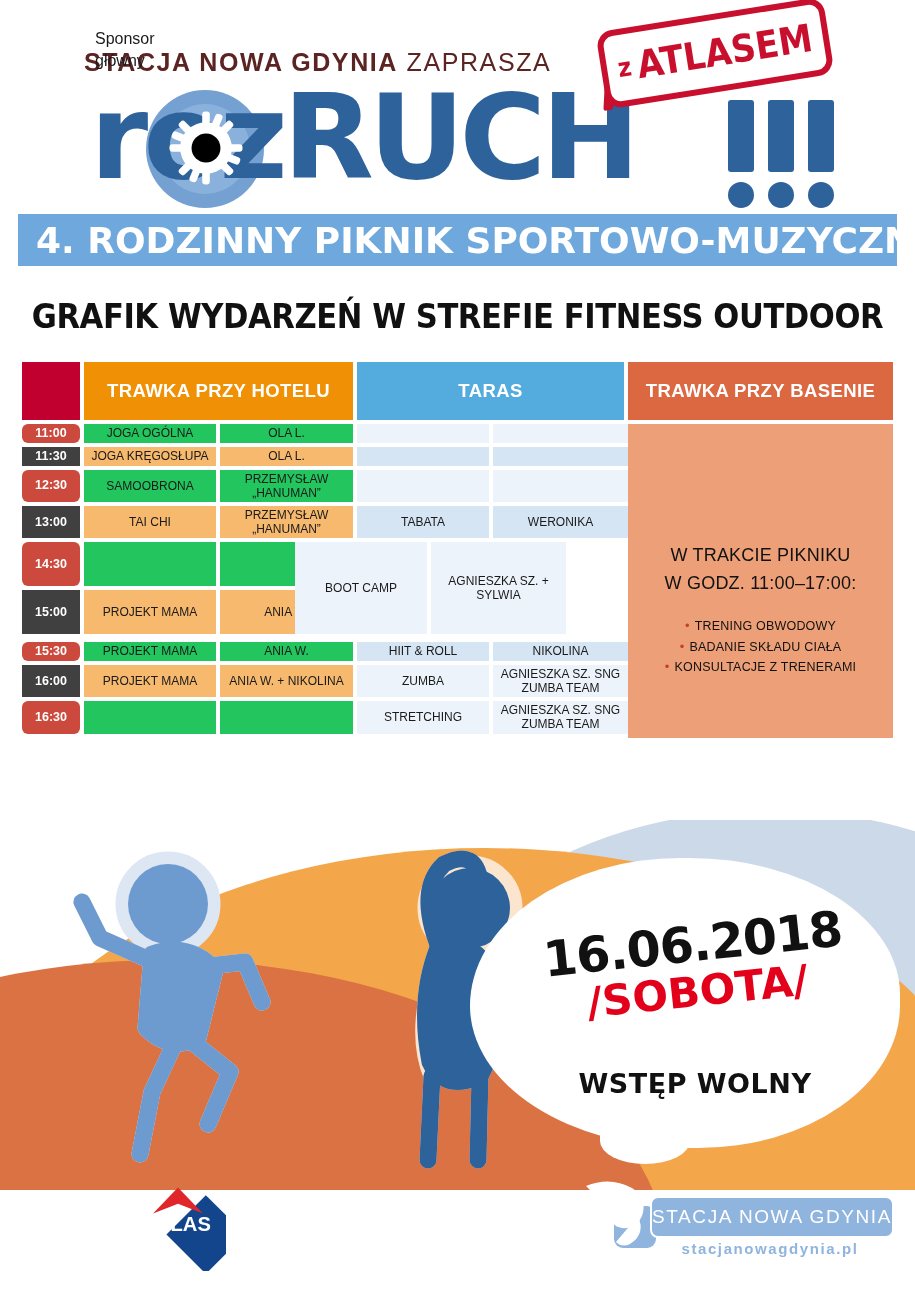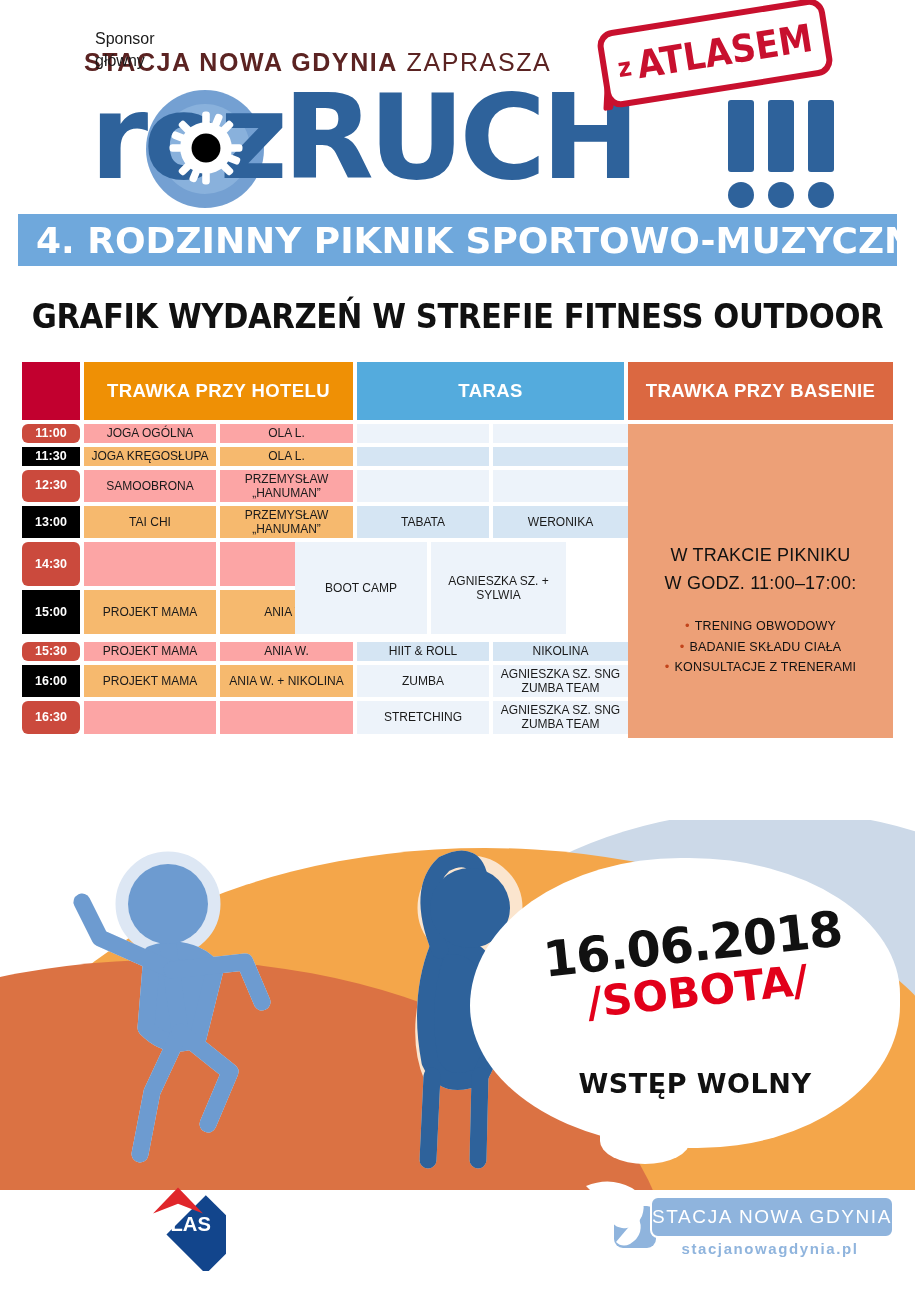--- a/index.html
+++ b/index.html
@@ -93,24 +93,24 @@
   .hdr-terra{background:#db6841;}
 
   .body-wrap{position:relative;display:flex;margin-top:4px;}
   .leftgrid{width:602px;flex:0 0 602px;}
   .brow{display:flex;margin-bottom:4px;}
   .tcell{
     display:flex;align-items:center;justify-content:center;text-align:center;
     font-size:12px;color:#1a1a1a;line-height:1.18;box-sizing:border-box;padding:2px;
   }
   .tcell.time{color:#fff;font-weight:bold;font-size:12.5px;}
-  .t-dark{background:#000000;}
+  .t-dark{background:#404040;}
   .t-light{background:#cb4a3d;border-radius:6px;}
   .o-dark{background:#f6b96e;}
-  .o-light{background:#fca5a5;}
+  .o-light{background:#22c55e;}
   .b-dark{background:#d5e5f3;}
   .b-light{background:#edf3fa;}
 
   .rightcol{
     width:265px;flex:0 0 265px;margin-left:4px;background:#eda077;
     position:relative;
   }
   .rc-inner{
     position:absolute;left:0;right:0;top:118px;text-align:center;
   }

